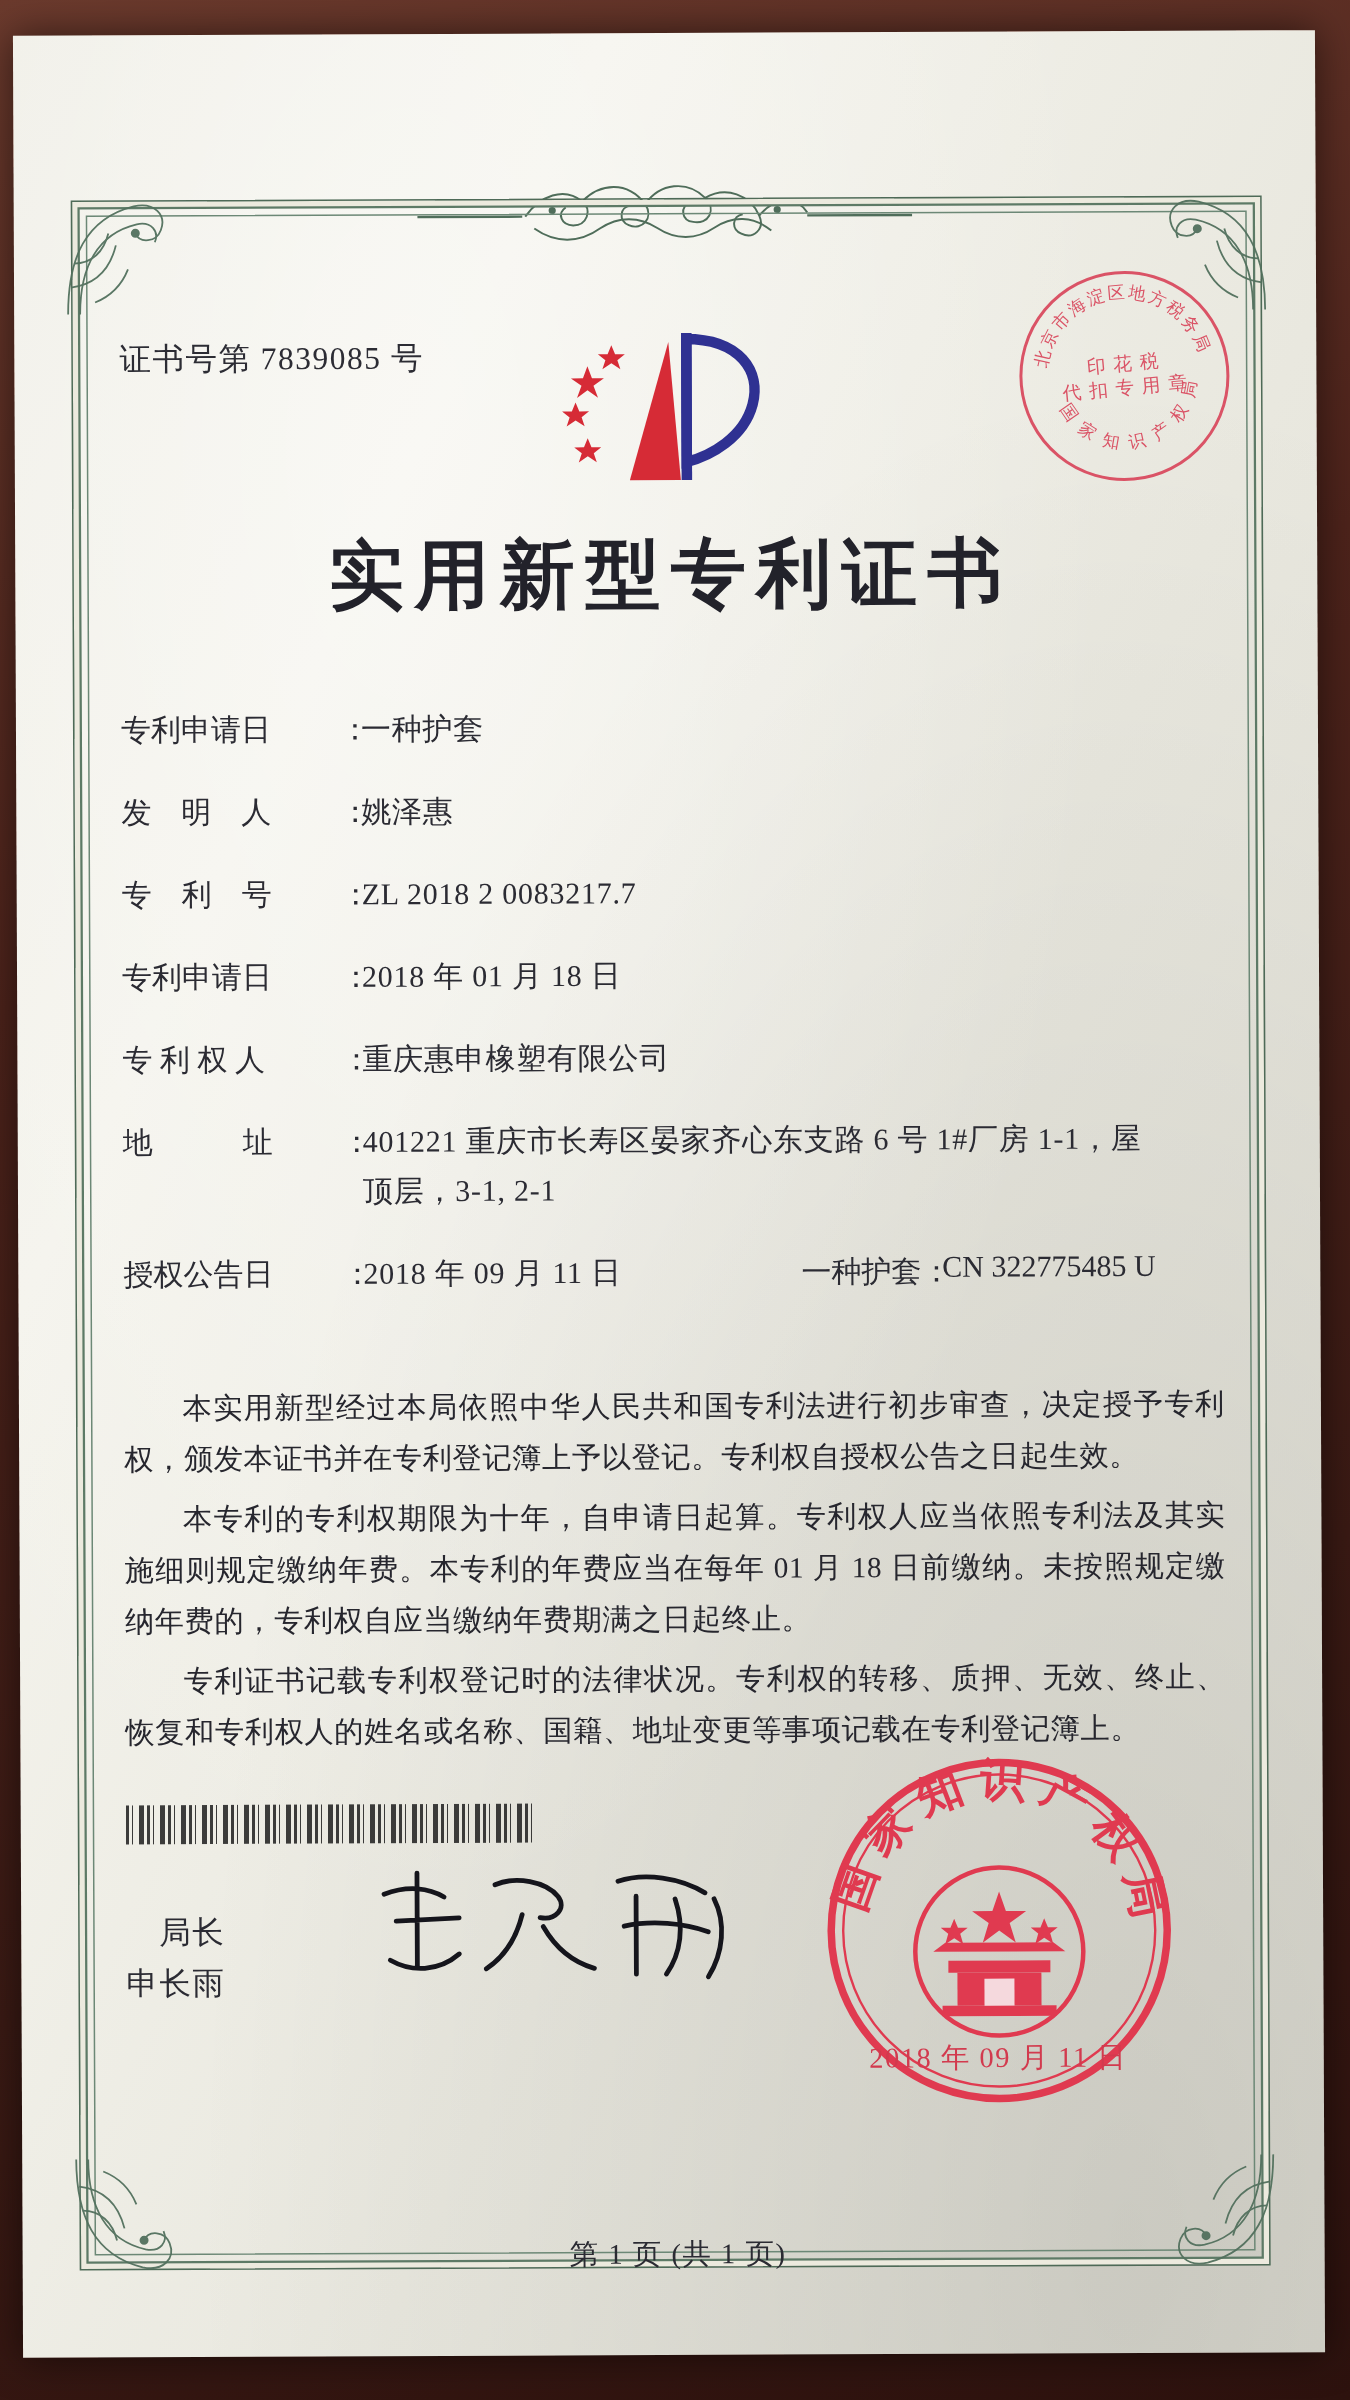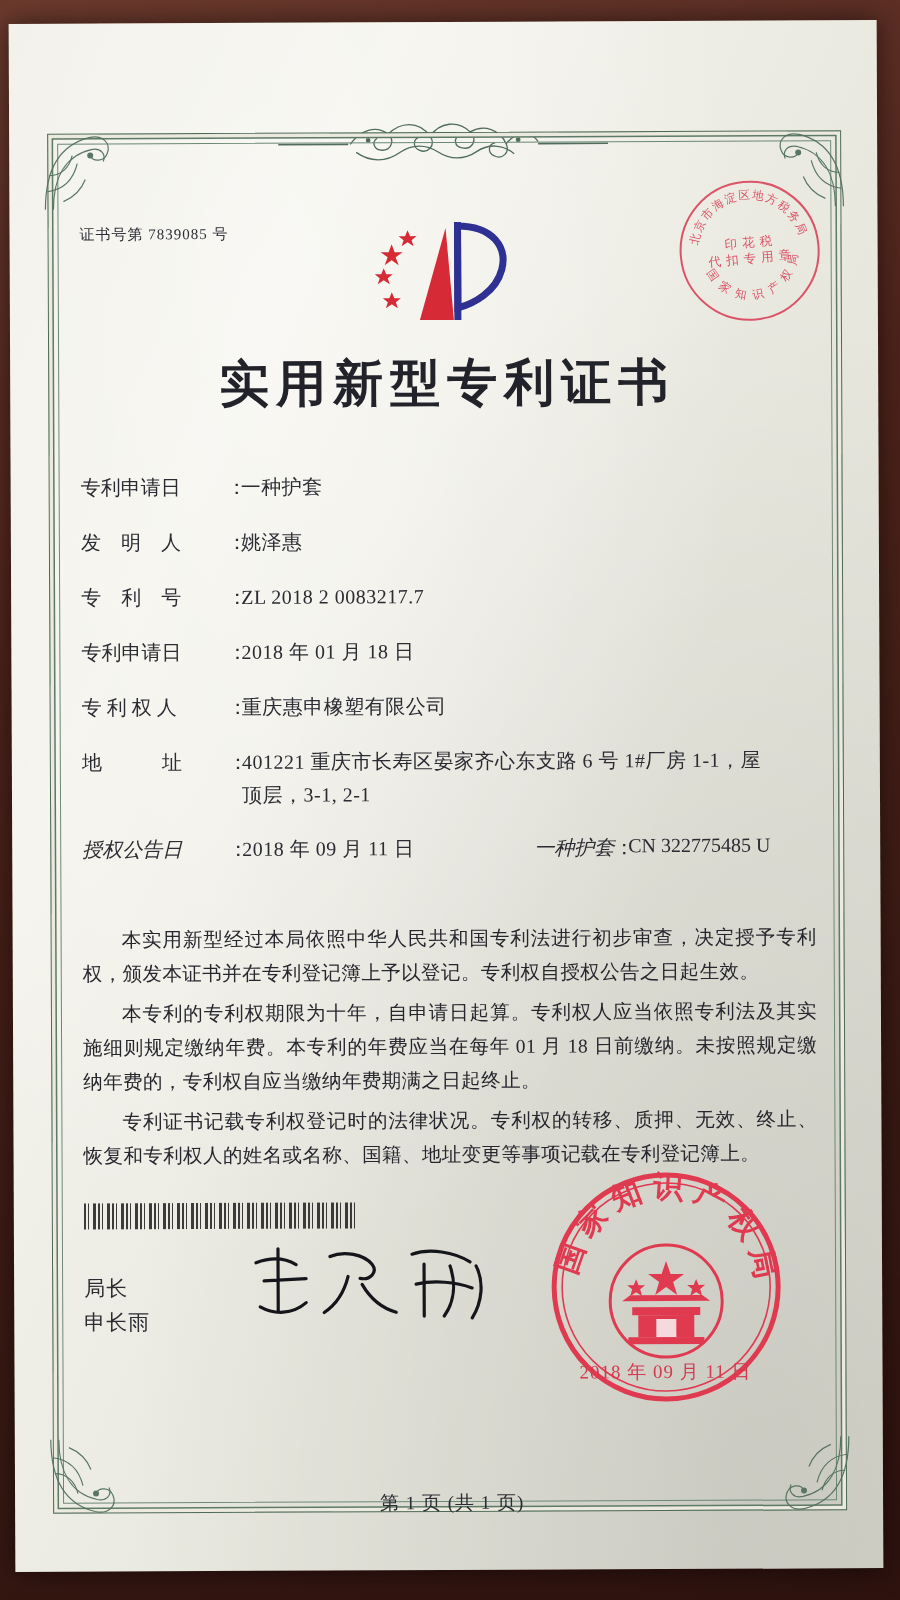--- a/index.html
+++ b/index.html
@@ -89,21 +89,21 @@
     right: 64px;
     bottom: 80px;
     font-size: 19px;
     color: #2b2b33;
   }
 
   .cert-no {
     position: absolute;
     left: 0;
     top: 52px;
-    font-size: 15px;
+    font-size: 21px;
     letter-spacing: 1px;
     color: #2c2c34;
   }
 
   
   .logo {
     position: absolute;
     left: 50%;
     top: 36px;
     transform: translateX(-50%);
@@ -194,21 +194,20 @@
     width: 452px;
     flex: 0 0 452px;
     display: flex;
   }
   .two-col .right-pair {
     flex: 1 1 auto;
     display: flex;
   }
   .two-col .lbl {
     white-space: pre;
-    font-style: italic;
   }
 
   .paragraphs {
     position: absolute;
     left: 0;
     right: 0;
     top: 750px;
     font-size: 19.5px;
     line-height: 34px;
     text-align: justify;
@@ -240,20 +239,21 @@
   }
 
   
   .director {
     position: absolute;
     left: 0;
     top: 1098px;
     font-size: 21px;
     line-height: 34px;
     letter-spacing: 1px;
+    text-align: right;
   }
   .signature {
     position: absolute;
     left: 160px;
     top: 1068px;
     width: 250px;
     height: 90px;
     color: #15151c;
   }
 

